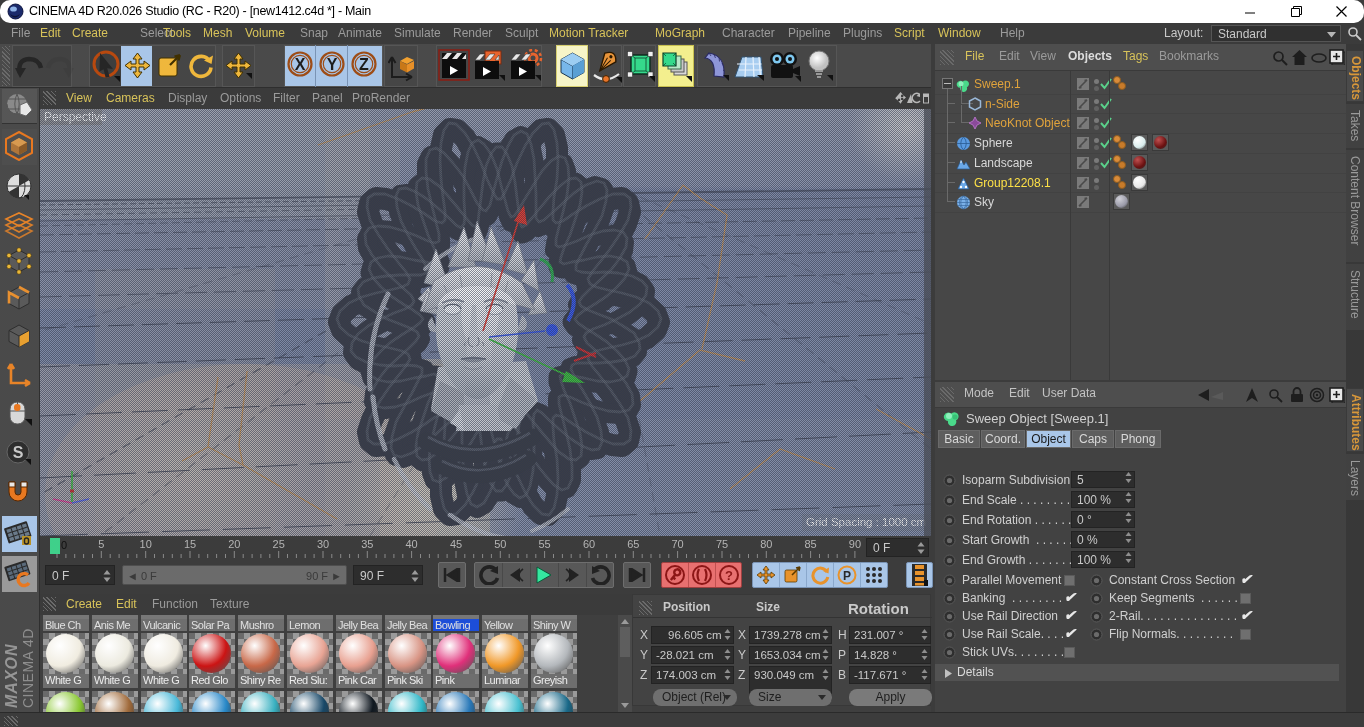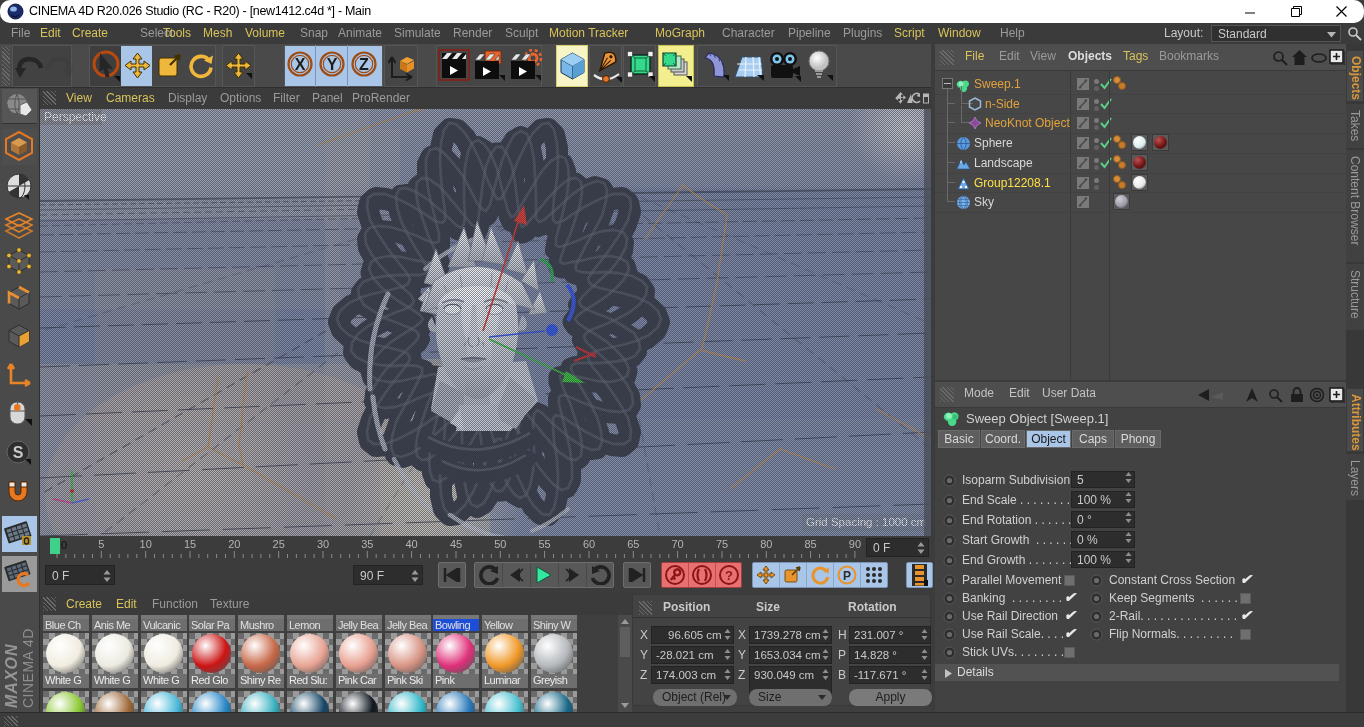--- a/index.html
+++ b/index.html
@@ -724,20 +724,24 @@
           <path d="M4 0 l3.5 4.5 h-7z M4 12 l3.5 -4.5 h-7z" fill="#9a9a9a"></path>
         </svg>
  </div>
 </div>
 <div class="abs" id="transport">
  <div class="field" style="left:5px;top:5px;width:70px;height:20px;padding:3px 0 0 6px;">0 F
   <svg class="abs" style="right:3px;top:4px" width="8" height="12" viewBox="0 0 8 12">
           <path d="M4 0 l3.5 4.5 h-7z M4 12 l3.5 -4.5 h-7z" fill="#9a9a9a"></path>
         </svg>
  </div>
+ <div class="abs" style="left:82px;top:5px;width:225px;height:20px;background:#6b6b6b;border:1px solid #4e4e4e;border-radius:2px;color:#2a2a2a;font-size:11px;">
+   <span class="abs" style="left:4px;top:4px;color:#3a3a3a">◄ 0 F</span>
+   <span class="abs" style="right:4px;top:4px;color:#3a3a3a">90 F ►</span>
+ </div>
  <div class="field" style="left:313px;top:5px;width:70px;height:20px;padding:3px 0 0 6px;">90 F
   <svg class="abs" style="right:3px;top:4px" width="8" height="12" viewBox="0 0 8 12">
           <path d="M4 0 l3.5 4.5 h-7z M4 12 l3.5 -4.5 h-7z" fill="#9a9a9a"></path>
         </svg>
  </div>
 
  <div class="abs" style="left:398px;top:2px;width:28px;height:26px;background:#585858;border:1px solid #6e6e6e;border-radius:2px"></div>
  <svg class="abs" style="left:403px;top:8px" width="18" height="14" viewBox="0 0 18 14">
         <path d="M2 0 v14 M16 0 l-11 7 11 7z" stroke="#222" stroke-width="2.5" fill="#222"></path>
       </svg>
@@ -950,21 +954,21 @@
           <path d="M7 93 l4 -5 h-8z" fill="#9a9a9a"></path>
           <rect x="2" y="12" width="10" height="30" fill="#5e5e5e"></rect>
         </svg>
  </div>
 </div>
 <div class="abs" id="coords">
  <div class="abs" style="left:0;top:0;width:299px;height:112px;background:#434343;border:1px solid #383838">
   <div class="abs grip" style="left:6px;top:6px;width:13px;height:14px"></div>
   <span class="abs" style="left:30px;top:5px;color:#c9c9c9;font-size:12px;font-weight:bold">Position</span>
   <span class="abs" style="left:123px;top:5px;color:#c9c9c9;font-size:12px;font-weight:bold">Size</span>
-  <span class="abs" style="left:215px;top:5px;color:#c9c9c9;font-size:12px;font-weight:bold">Rotation</span>
+  <span class="abs" style="left:215px;top:5px;color:#c9c9c9;font-size:15px;font-weight:bold">Rotation</span>
   <div class="abs" style="left:0px;top:22px;width:299px;height:1px;background:#333"></div>
   <span class="abs" style="left:7px;top:33px;color:#c9c9c9;font-size:12px">X</span>
         <div class="field" style="left:18px;top:31px;width:83px;height:18px;padding:2px 0 0 16px;font-size:11.5px">96.605 cm</div>
         <svg class="abs" style="left:91px;top:34px" width="7" height="11" viewBox="0 0 7 11">
           <path d="M3.5 0 l3 4 h-6z M3.5 11 l3 -4 h-6z" fill="#8e8e8e"></path>
         </svg>
         <span class="abs" style="left:105px;top:33px;color:#c9c9c9;font-size:12px">X</span>
         <div class="field" style="left:116px;top:31px;width:83px;height:18px;padding:2px 0 0 4px;font-size:11.5px">1739.278 cm</div>
         <svg class="abs" style="left:189px;top:34px" width="7" height="11" viewBox="0 0 7 11">
           <path d="M3.5 0 l3 4 h-6z M3.5 11 l3 -4 h-6z" fill="#8e8e8e"></path>

